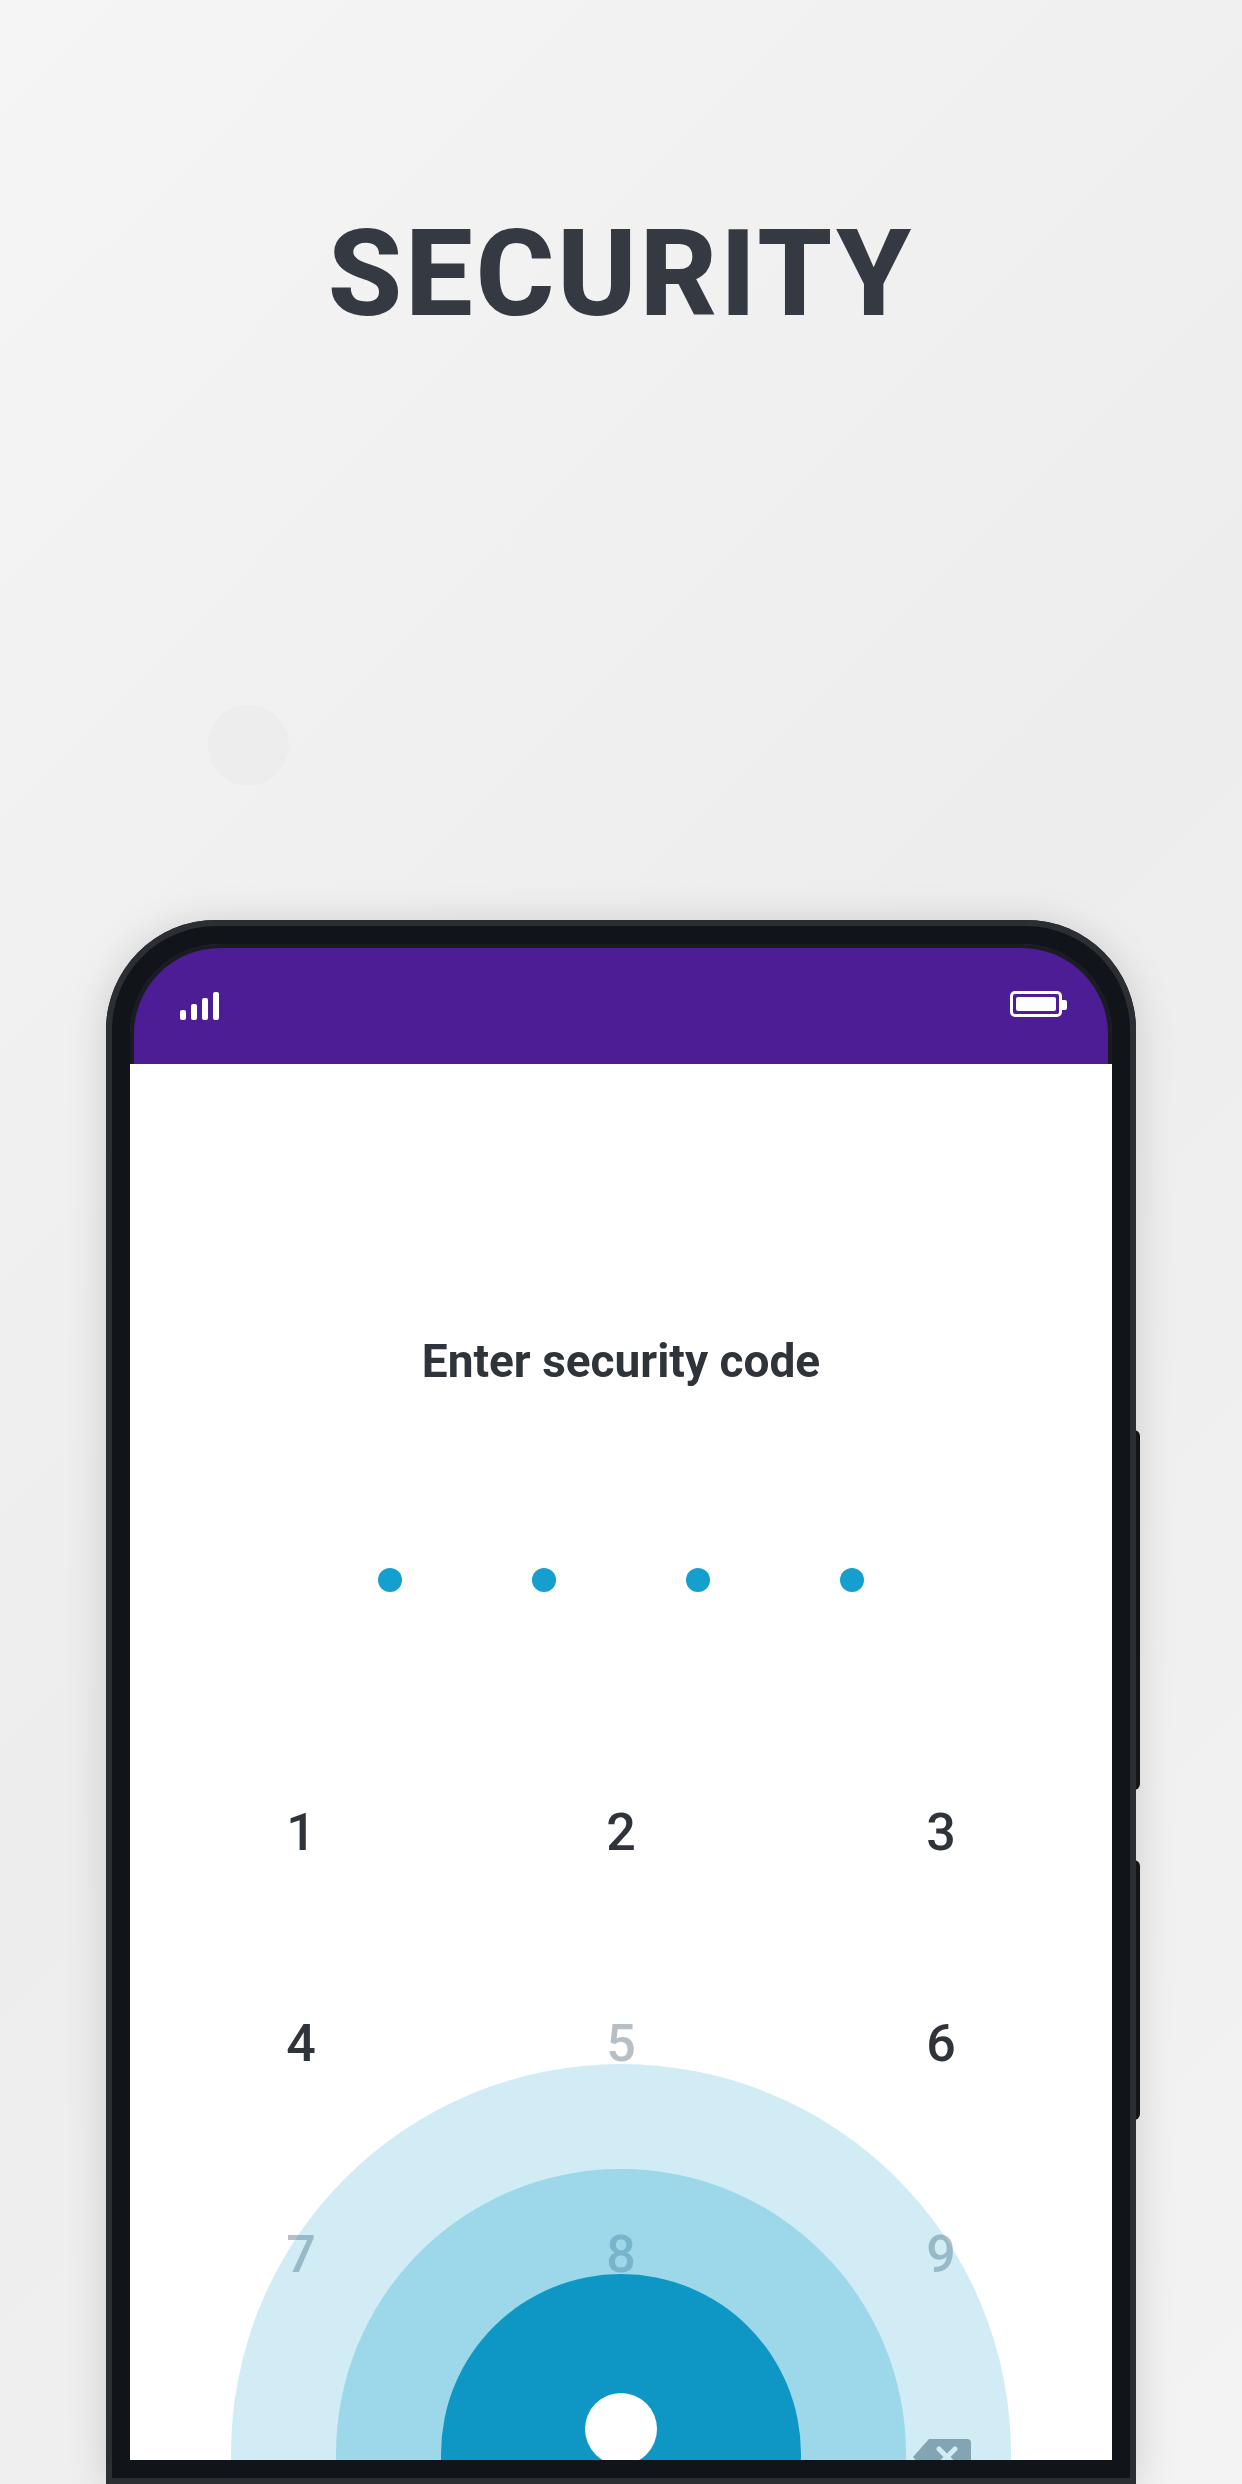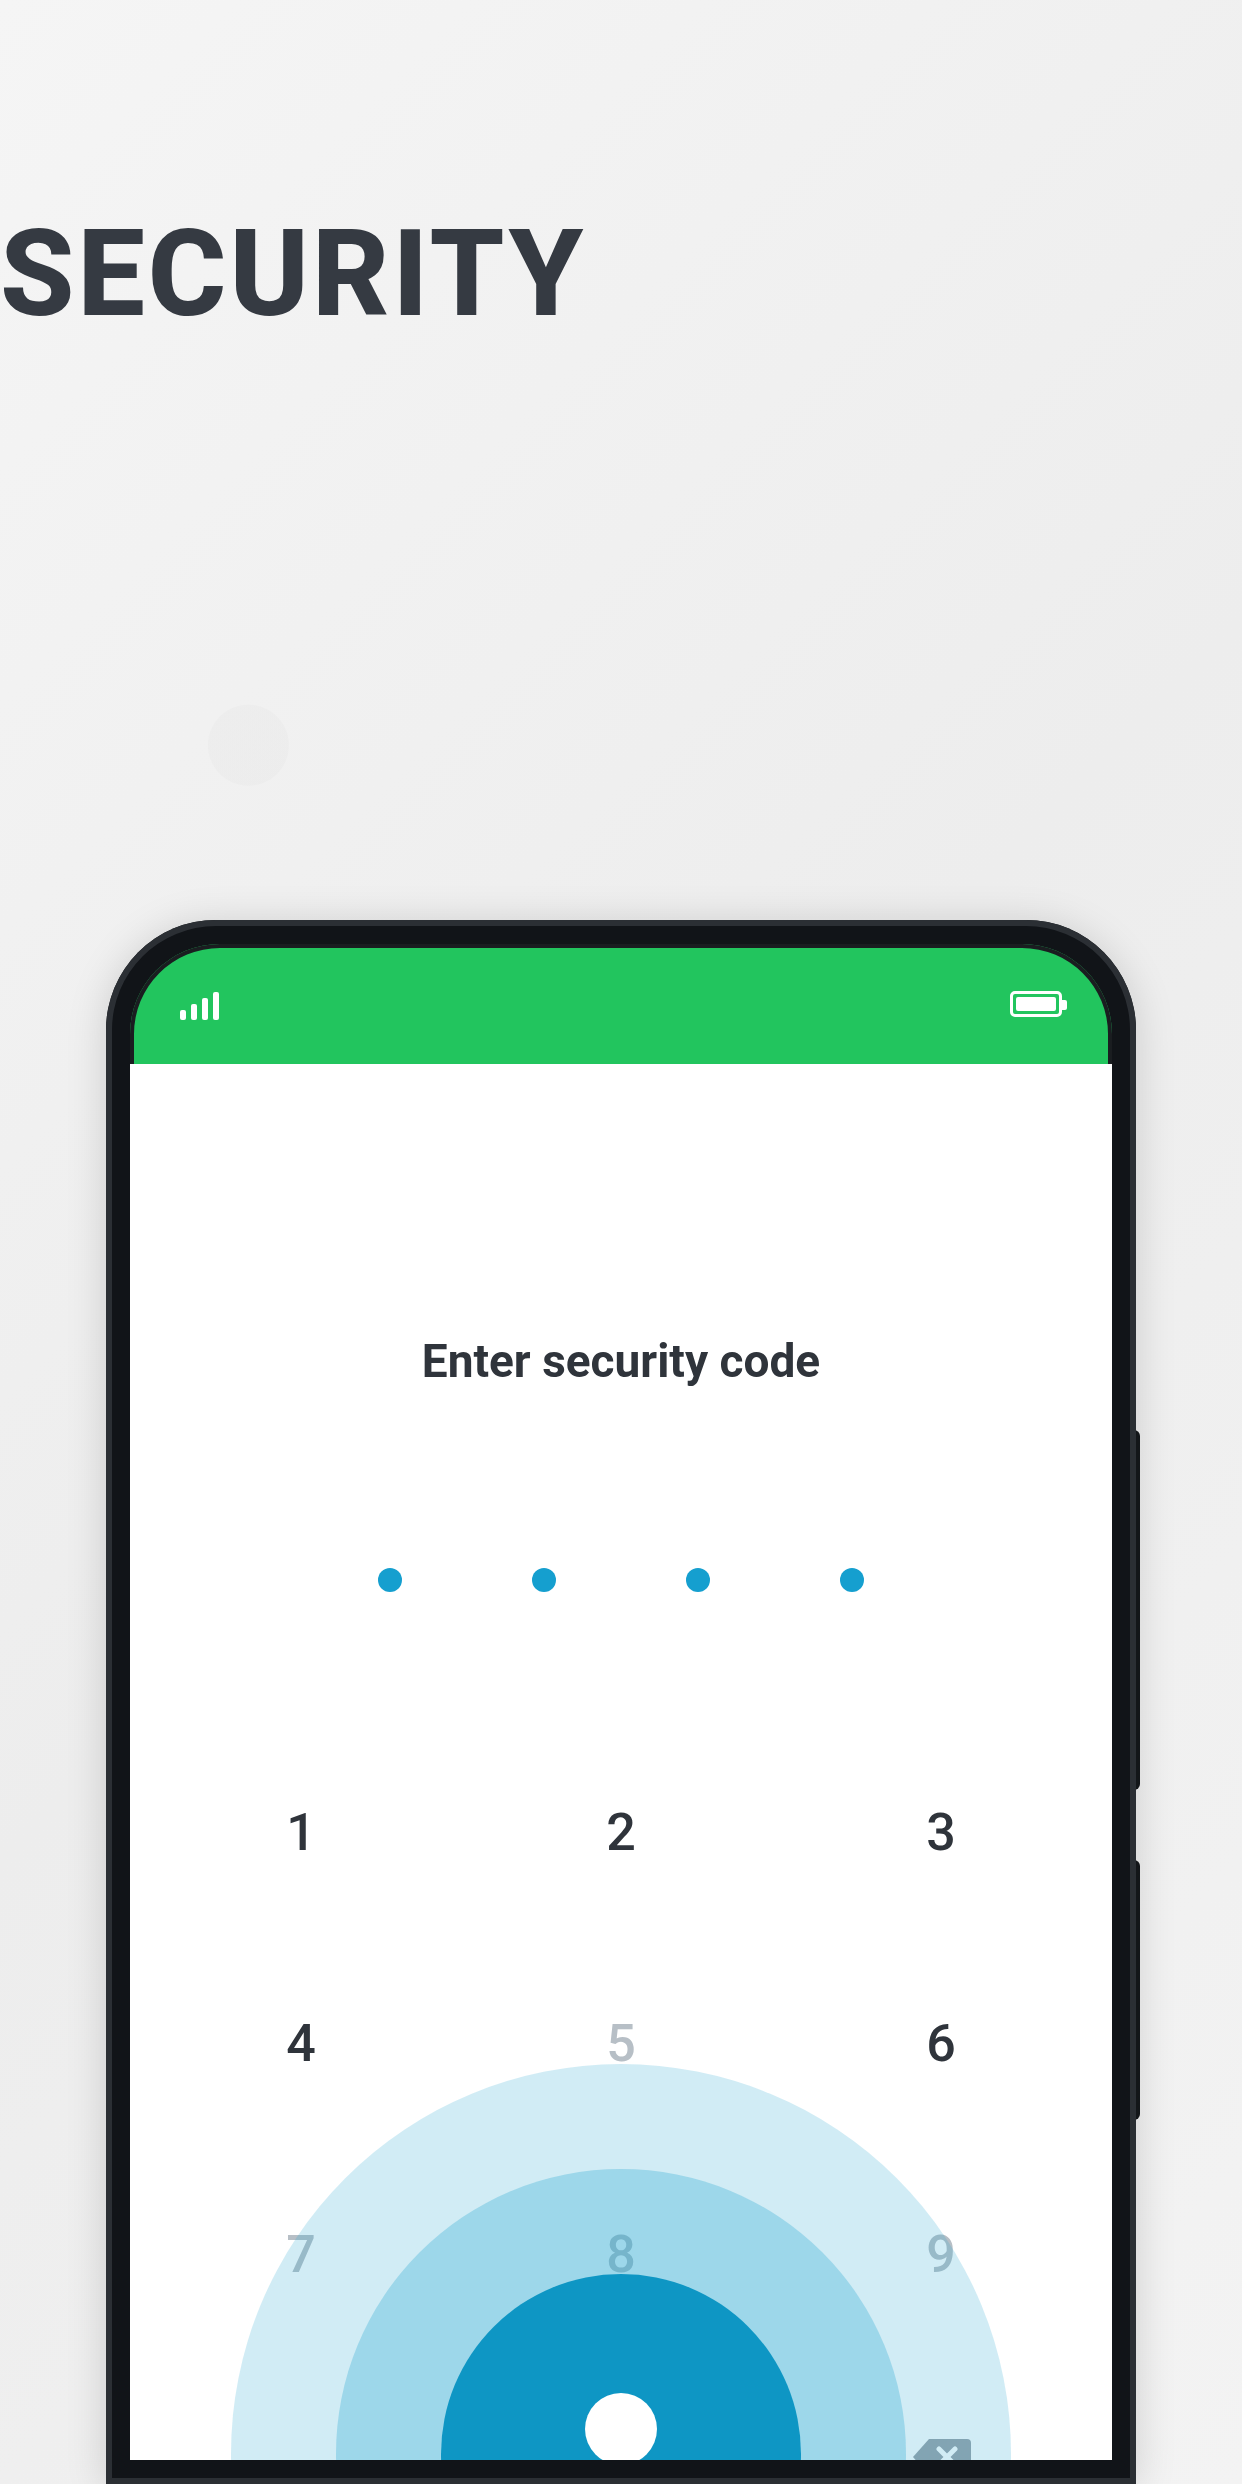--- a/index.html
+++ b/index.html
@@ -16,21 +16,21 @@
       radial-gradient(circle at 20% 30%, rgba(0,0,0,0.015) 0 40px, transparent 41px),
       radial-gradient(circle at 70% 60%, rgba(0,0,0,0.015) 0 60px, transparent 61px),
       radial-gradient(circle at 40% 80%, rgba(0,0,0,0.02) 0 50px, transparent 51px),
       linear-gradient(135deg, #f5f5f5 0%, #ededed 50%, #f3f3f3 100%);
   }
 
   .headline {
     position: absolute;
     top: 190px;
     left: 0; right: 0;
-    text-align: left;
+    text-align: center;
     font-size: 120px;
     font-weight: 800;
     letter-spacing: 3px;
     line-height: 1.4;
     color: #353a42;
   }
 
   
   .phone {
     position: absolute;
@@ -38,21 +38,21 @@
     top: 920px;
     width: 1030px;
     height: 1564px; 
     background: #111418;
     border-radius: 110px 110px 0 0;
     padding: 24px;
     box-shadow: inset 0 0 0 6px #2b2f34, 0 4px 40px rgba(0,0,0,0.15);
   }
   .phone-inner {
     width: 100%; height: 100%;
-    background: #22c55e;
+    background: #4c1d95;
     border-radius: 90px 90px 0 0;
     overflow: hidden;
     position: relative;
     box-shadow: inset 0 0 0 4px #1a1d20;
   }
   
   .side-btn {
     position: absolute;
     right: -12px;
     width: 12px;

